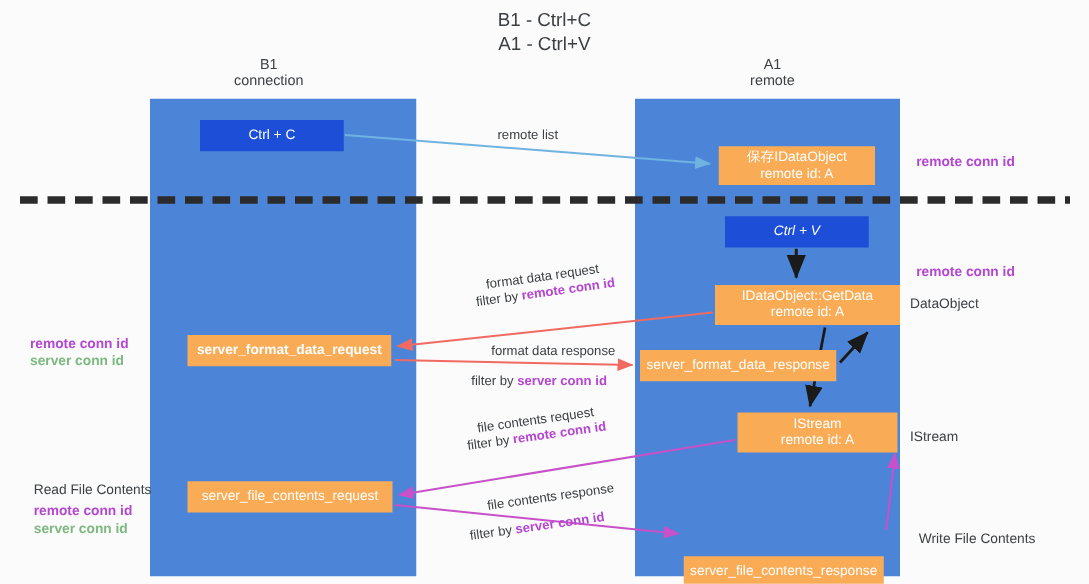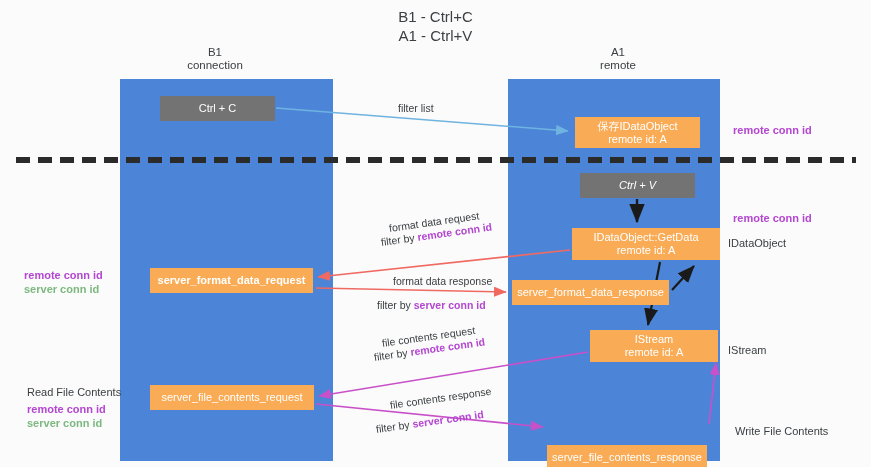--- a/index.html
+++ b/index.html
@@ -38,21 +38,21 @@
     background-size:22px 6px;background-repeat:repeat-x;
   }
 
   
   .box{
     box-sizing:border-box;
     display:flex;align-items:center;justify-content:center;
     text-align:center;color:#ffffff;font-size:11px;line-height:13px;
     white-space:pre-line;
   }
-  .green{background:#737373;}
+  .green{background:#1d4ed8;}
   .orange{background:#f9ab55;}
 
   #box-ctrlc{left:160px;top:96px;width:115px;height:25px;}
   #box-ctrlv{left:580px;top:173px;width:115px;height:25px;font-style:italic;}
   #box-idataobject{left:575px;top:117px;width:125px;height:31px;}
   #box-getdata{left:572px;top:228px;width:148px;height:32px;}
   #box-istream{left:590px;top:330px;width:128px;height:32px;}
   #box-fmt-req{left:150px;top:268px;width:163px;height:25px;font-weight:bold;}
   #box-fmt-res{left:512px;top:280px;width:157px;height:25px;}
   #box-file-req{left:150px;top:385px;width:164px;height:25px;}
@@ -149,37 +149,37 @@
   <div class="abs box orange" id="box-getdata">IDataObject::GetData
 remote id: A</div>
   <div class="abs box orange" id="box-istream">IStream
 remote id: A</div>
 
   <div class="abs box orange" id="box-fmt-req">server_format_data_request</div>
   <div class="abs box orange" id="box-fmt-res">server_format_data_response</div>
   <div class="abs box orange" id="box-file-req">server_file_contents_request</div>
   <div class="abs box orange" id="box-file-res">server_file_contents_response</div>
 
-  <div class="abs edge-label" id="lbl-format-list">filter list</div>
+  <div class="abs edge-label" id="lbl-format-list">remote list</div>
 
   <div class="abs edge-label rot-up" id="lbl-fmt-req">format data request</div>
   <div class="abs edge-label rot-up" id="lbl-fmt-req2"><span class="plain">filter by </span><span class="purple">remote conn id</span></div>
 
   <div class="abs edge-label" id="lbl-fmt-res">format data response</div>
   <div class="abs edge-label" id="lbl-fmt-res2"><span class="plain">filter by </span><span class="purple">server conn id</span></div>
 
   <div class="abs edge-label rot-up" id="lbl-file-req">file contents request</div>
   <div class="abs edge-label rot-up" id="lbl-file-req2"><span class="plain">filter by </span><span class="purple">remote conn id</span></div>
 
   <div class="abs edge-label rot-up" id="lbl-file-res">file contents response</div>
   <div class="abs edge-label rot-up" id="lbl-file-res2"><span class="plain">filter by </span><span class="purple">server conn id</span></div>
 
   <div class="abs note purple" id="note-rc1">remote conn id</div>
   <div class="abs note purple" id="note-rc2">remote conn id</div>
-  <div class="abs note" id="note-dataobject">IDataObject</div>
+  <div class="abs note" id="note-dataobject">DataObject</div>
   <div class="abs note" id="note-istream">IStream</div>
   <div class="abs note" id="note-writefile">Write File Contents</div>
 
   <div class="abs note" id="note-left-ids"><span class="purple">remote conn id</span><br><span class="green-t">server conn id</span></div>
   <div class="abs note" id="note-readfile">Read File Contents</div>
   <div class="abs note" id="note-left-ids2"><span class="purple">remote conn id</span><br><span class="green-t">server conn id</span></div>
 
 </div>
 
 </body></html>

